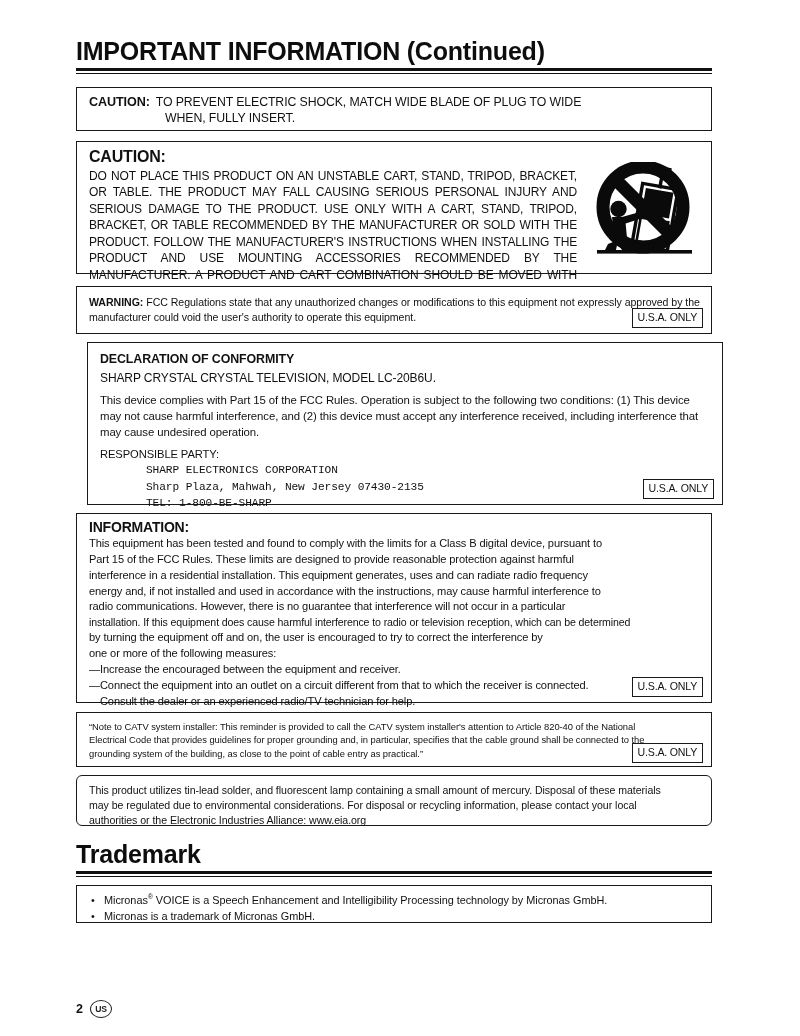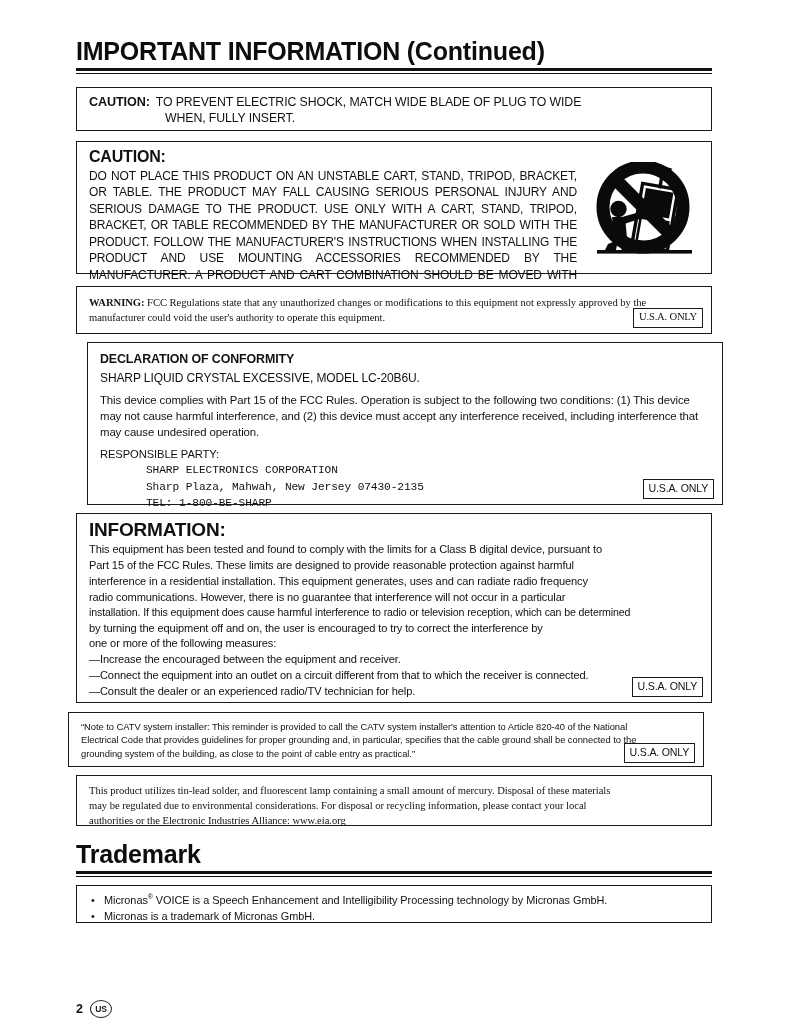--- a/index.html
+++ b/index.html
@@ -102,21 +102,20 @@
     width: 116px;
     height: 100px;
     margin-top: -6px;
   }
 
   
   .p-small {
     font-size: 10.6px;
     line-height: 1.42;
     letter-spacing: -0.05px;
-    font-family: Liberation Serif, serif;
   }
   .p-tiny {
     font-size: 9.4px;
     line-height: 1.42;
     letter-spacing: -0.05px;
   }
 
   .usa-badge {
     position: absolute;
     right: 8px;
@@ -155,21 +154,21 @@
   }
   .doc-rp .indent { padding-left: 46px; font-family: Liberation Mono, monospace; }
   .doc-url {
     font-size: 11.2px;
     letter-spacing: -0.1px;
     margin-top: 7px;
   }
   .doc-url u { text-decoration: underline; }
 
   .info-hdr {
-    font-size: 19px;
+    font-size: 14px;
     font-weight: bold;
     letter-spacing: -0.2px;
     margin-bottom: 1px;
   }
   .info-body {
     font-size: 11.1px;
     line-height: 1.43;
     letter-spacing: -0.12px;
   }
   .info-body .ln { display: block; white-space: nowrap; }
@@ -271,59 +270,60 @@
     </div>
   </div>
 
   <div class="box p-small" style="left:76px; top:286px; width:636px; height:48px; padding-top:8px;">
     <span class="t-bold">WARNING:</span><span> FCC Regulations state that any unauthorized changes or modifications to this equipment not expressly approved by the manufacturer could void the user's authority to operate this equipment.</span>
     <span class="usa-badge">U.S.A. ONLY</span>
   </div>
 
   <div class="box" style="left:87px; top:342px; width:636px; height:163px; padding:9px 10px 6px 12px;">
     <div class="doc-hdr">DECLARATION OF CONFORMITY</div>
-    <div class="doc-model">SHARP LIQUID CRYSTAL EXCESSIVE, MODEL LC-20B6U.</div>
+    <div class="doc-model">SHARP CRYSTAL CRYSTAL TELEVISION, MODEL LC-20B6U.</div>
     <div class="doc-para">This device complies with Part 15 of the FCC Rules. Operation is subject to the following two conditions: (1) This device may not cause harmful interference, and (2) this device must accept any interference received, including interference that may cause undesired operation.</div>
     <div class="doc-rp">
       <div>RESPONSIBLE PARTY:</div>
       <div class="indent">SHARP ELECTRONICS CORPORATION</div>
       <div class="indent">Sharp Plaza, Mahwah, New Jersey 07430-2135</div>
       <div class="indent">TEL: 1-800-BE-SHARP</div>
     </div>
     <div class="doc-url">
       <span>For Business Customers: URL </span><u>http://www. sharpusa. com</u>
     </div>
     <span class="usa-badge">U.S.A. ONLY</span>
   </div>
 
   <div class="box" style="left:76px; top:513px; width:636px; height:190px; padding:5px 10px 4px 12px;">
     <div class="info-hdr">INFORMATION:</div>
     <div class="info-body">
       <span class="ln">This equipment has been tested and found to comply with the limits for a Class B digital device, pursuant to</span>
       <span class="ln">Part 15 of the FCC Rules. These limits are designed to provide reasonable protection against harmful</span>
       <span class="ln">interference in a residential installation. This equipment generates, uses and can radiate radio frequency</span>
+      <span class="ln">energy and, if not installed and used in accordance with the instructions, may cause harmful interference to</span>
       <span class="ln">radio communications. However, there is no guarantee that interference will not occur in a particular</span>
       <span class="ln" style="font-size:10.6px;">installation. If this equipment does cause harmful interference to radio or television reception, which can be determined</span>
       <span class="ln">by turning the equipment off and on, the user is encouraged to try to correct the interference by</span>
       <span class="ln">one or more of the following measures:</span>
       <span class="ln">—Increase the encouraged between the equipment and receiver.</span>
       <span class="ln">—Connect the equipment into an outlet on a circuit different from that to which the receiver is connected.</span>
       <span class="ln">—Consult the dealer or an experienced radio/TV technician for help.</span>
     </div>
     <span class="usa-badge">U.S.A. ONLY</span>
   </div>
 
-  <div class="box p-tiny catv-body" style="left:68px; top:712px; width:636px; height:55px; padding:7px 10px 4px 12px;">
+  <div class="box p-tiny catv-body" style="left:76px; top:712px; width:636px; height:55px; padding:7px 10px 4px 12px;">
     <span class="ln">“Note to CATV system installer: This reminder is provided to call the CATV system installer's attention to Article 820-40 of the National</span>
     <span class="ln">Electrical Code that provides guidelines for proper grounding and, in particular, specifies that the cable ground shall be connected to the</span>
     <span class="ln">grounding system of the building, as close to the point of cable entry as practical.”</span>
     <span class="usa-badge" style="bottom:3px;">U.S.A. ONLY</span>
   </div>
 
-  <div class="box p-small mat-body" style="left:76px; top:775px; width:636px; height:51px; padding:7px 10px 4px 12px;">
+  <div class="box p-small mat-body" style="left:76px; top:775px; width:636px; height:51px; padding:7px 10px 4px 12px;border-radius:6px;">
     <span class="ln">This product utilizes tin-lead solder, and fluorescent lamp containing a small amount of mercury. Disposal of these materials</span>
     <span class="ln">may be regulated due to environmental considerations. For disposal or recycling information, please contact your local</span>
     <span class="ln">authorities or the Electronic Industries Alliance: www.eia.org</span>
   </div>
 
   <div class="section-head" style="top:841px;">
     <div class="title">Trademark</div>
     <div class="rule"></div>
   </div>
 

